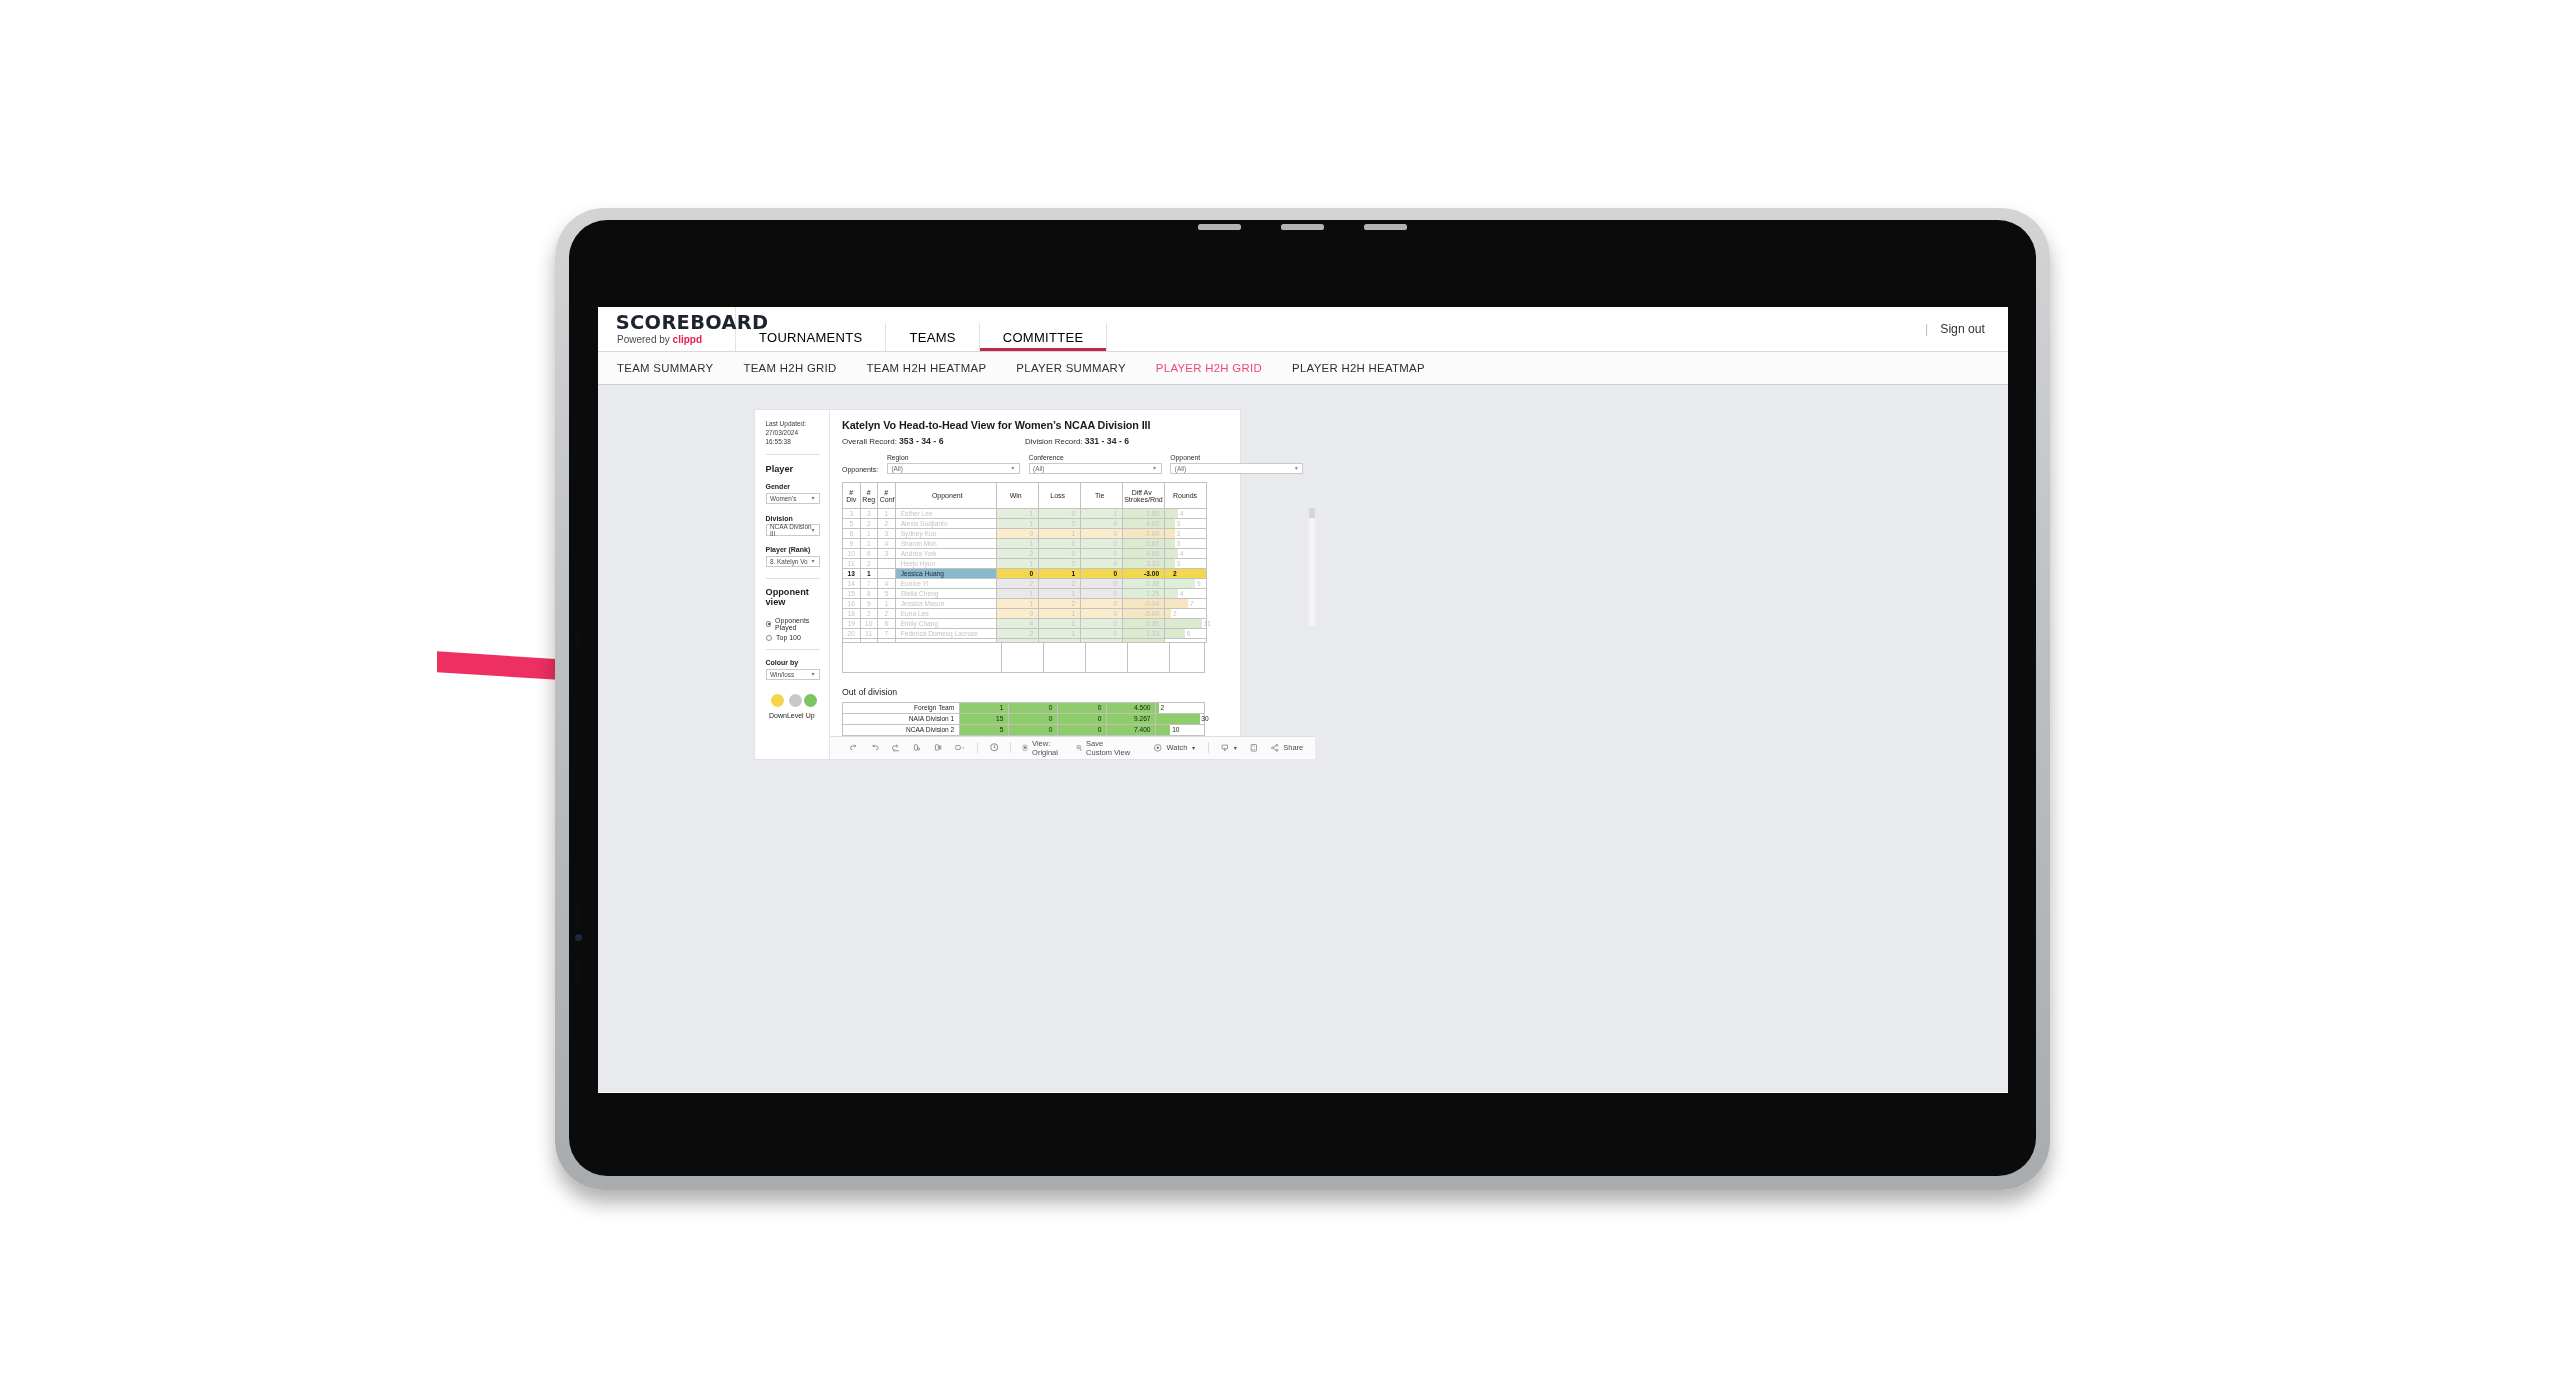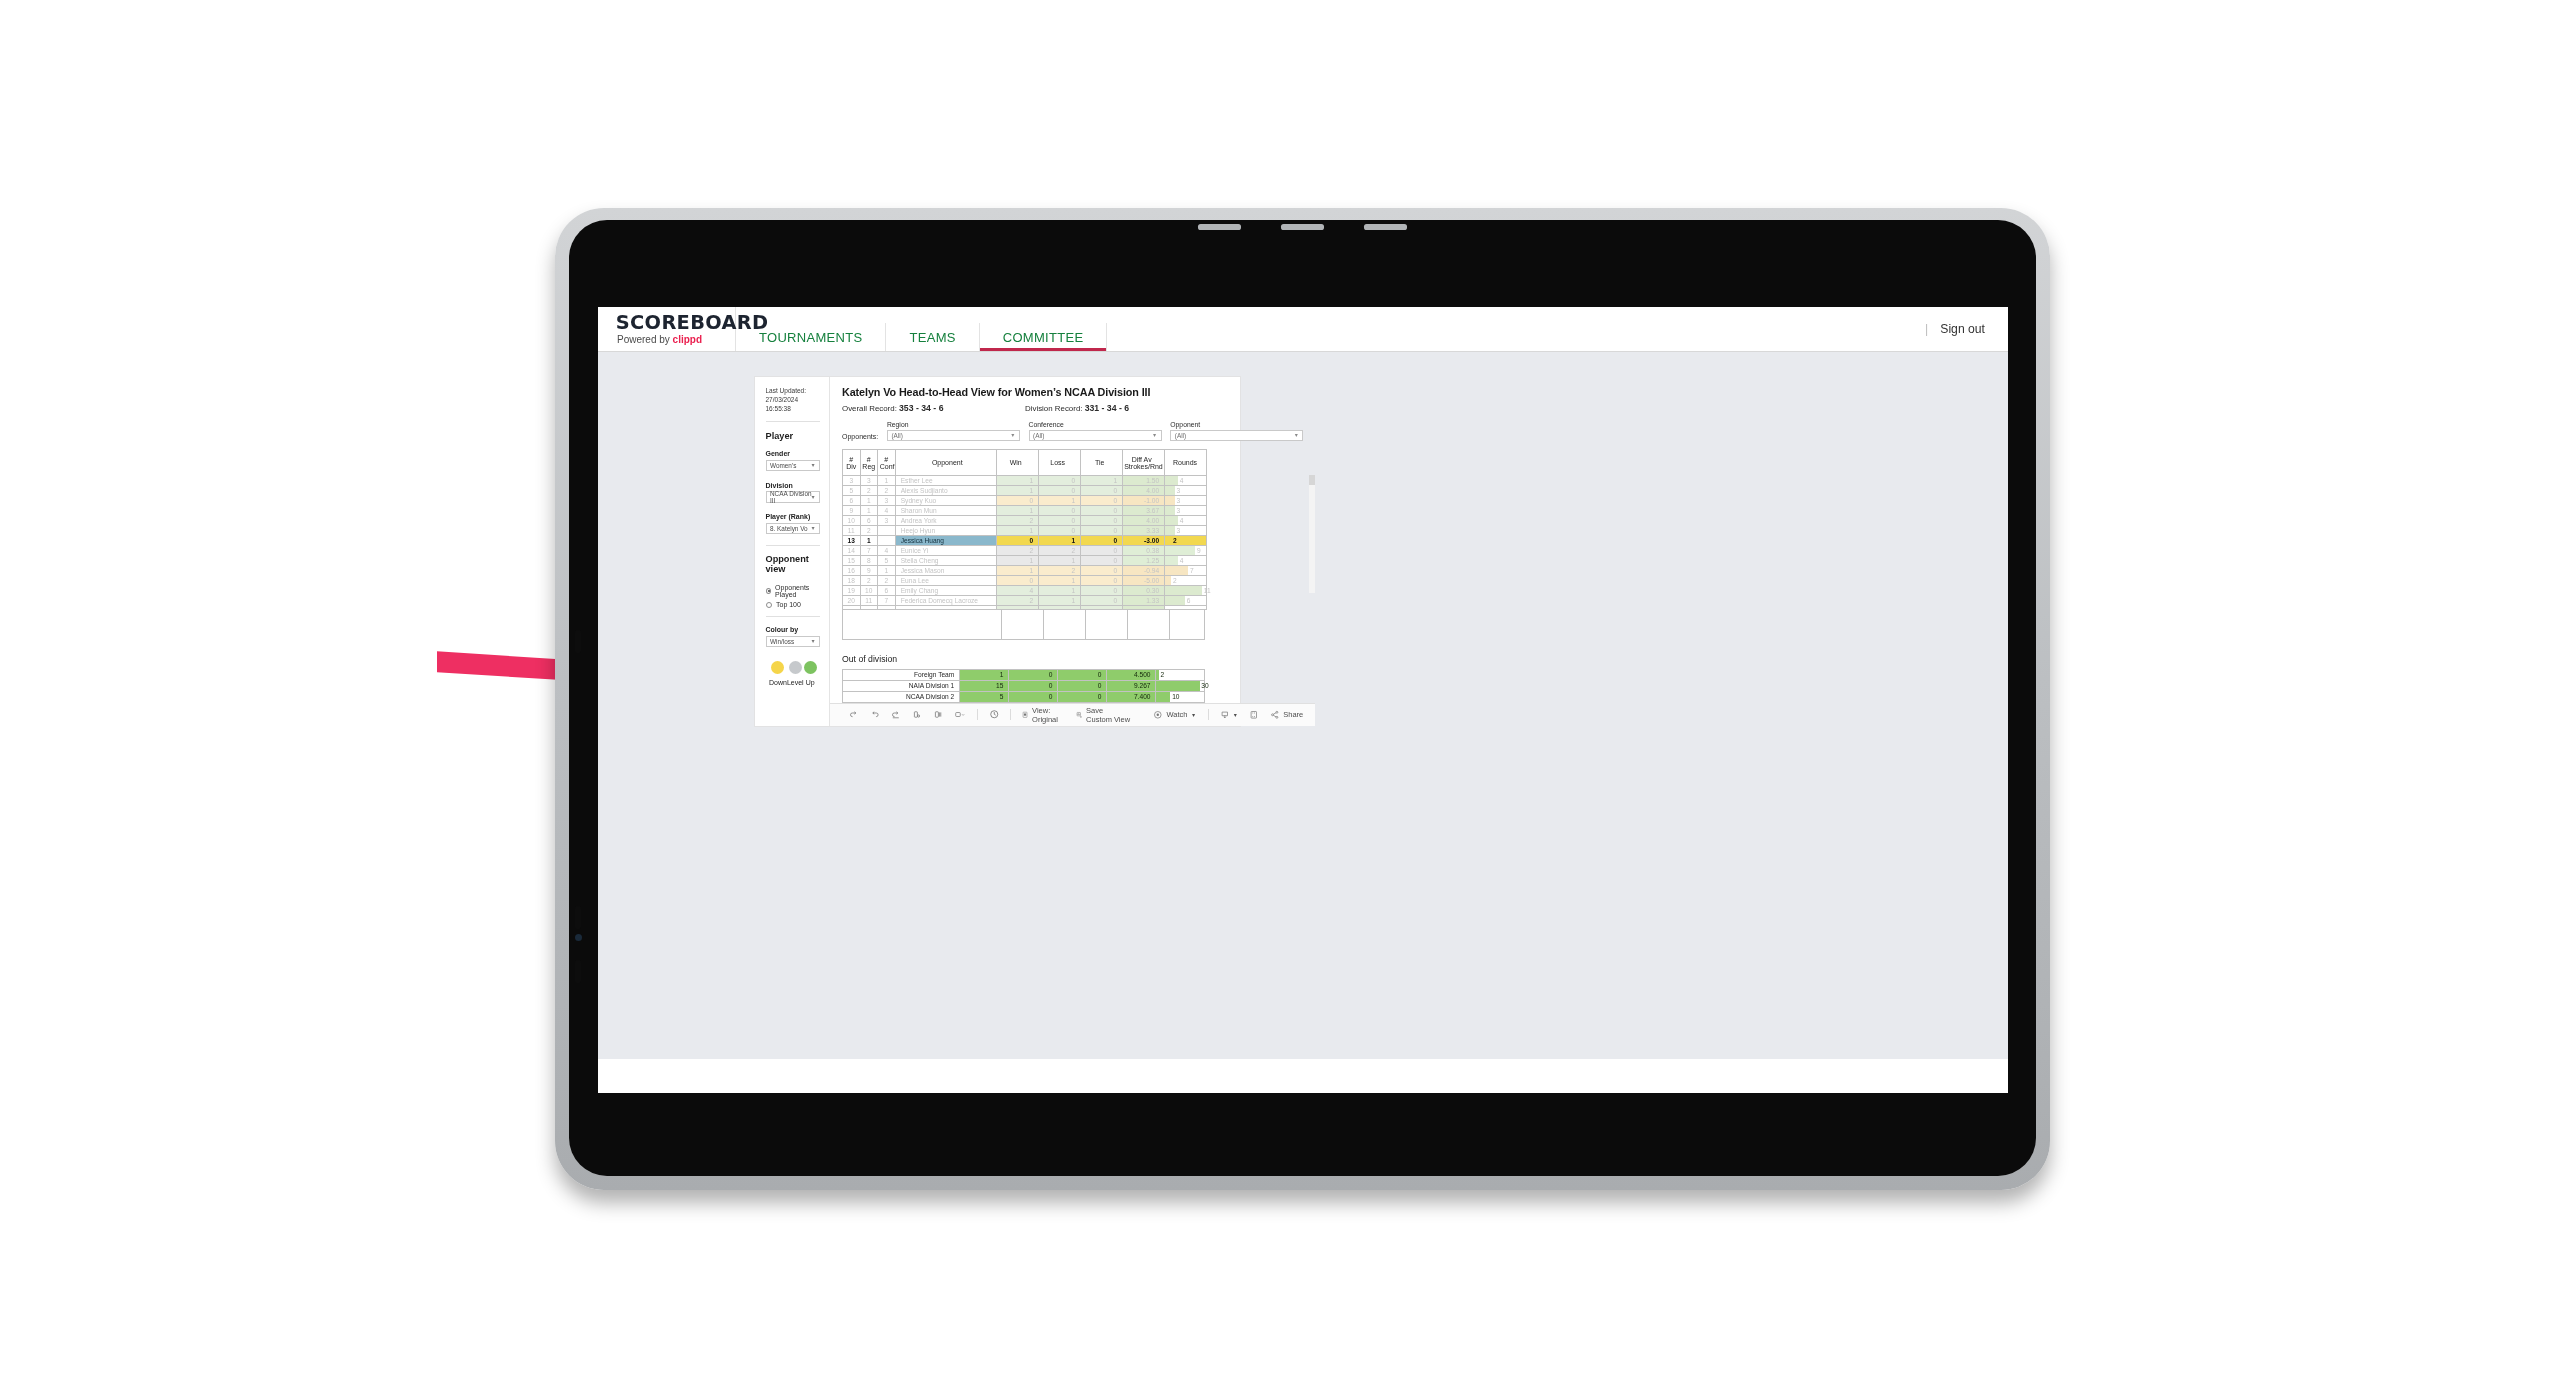--- a/index.html
+++ b/index.html
@@ -79,21 +79,21 @@
     color: #1d2430;
     line-height: 1;
     transform: scaleX(1.02);
   }
   .brand-sub { font-size: 10px; color:#4a4a4a; margin-top: 2.6px; }
   .brand-sub b { color:#ea1f4e; font-weight:700; }
 
   .navitem {
     display: flex; align-items: center;
     padding: 8px 23px;
-    font-size: 13px; color: #15803d;
+    font-size: 13px; color: #000000;
     letter-spacing: 0.3px;
     border-right: 0.9px solid #e3e3e3;
     position: relative;
     cursor: pointer;
     margin-top: 16px;
   }
   .navitem.active::after {
     content:''; position:absolute; left:0; right:0; bottom:0; height:2.6px; background:#c0274c;
   }
   .nav-right {
@@ -255,20 +255,28 @@
       </div>
       <div class="navitem">TOURNAMENTS</div>
       <div class="navitem">TEAMS</div>
       <div class="navitem active">COMMITTEE</div>
       <div class="nav-right">
         <span class="nav-sep">|</span>
         <span>Sign out</span>
       </div>
     </div>
 
+    <div class="subnav">
+      <div class="subitem">TEAM SUMMARY</div>
+      <div class="subitem">TEAM H2H GRID</div>
+      <div class="subitem">TEAM H2H HEATMAP</div>
+      <div class="subitem">PLAYER SUMMARY</div>
+      <div class="subitem active">PLAYER H2H GRID</div>
+      <div class="subitem">PLAYER H2H HEATMAP</div>
+    </div>
 
     <div class="workspace">
       <div class="viz">
 
         <div class="sidebar">
           <div class="lastupd">Last Updated: 27/03/2024 16:55:38</div>
           <div class="hr"></div>
           <div class="s-head">Player</div>
 
           <div class="f-block">

